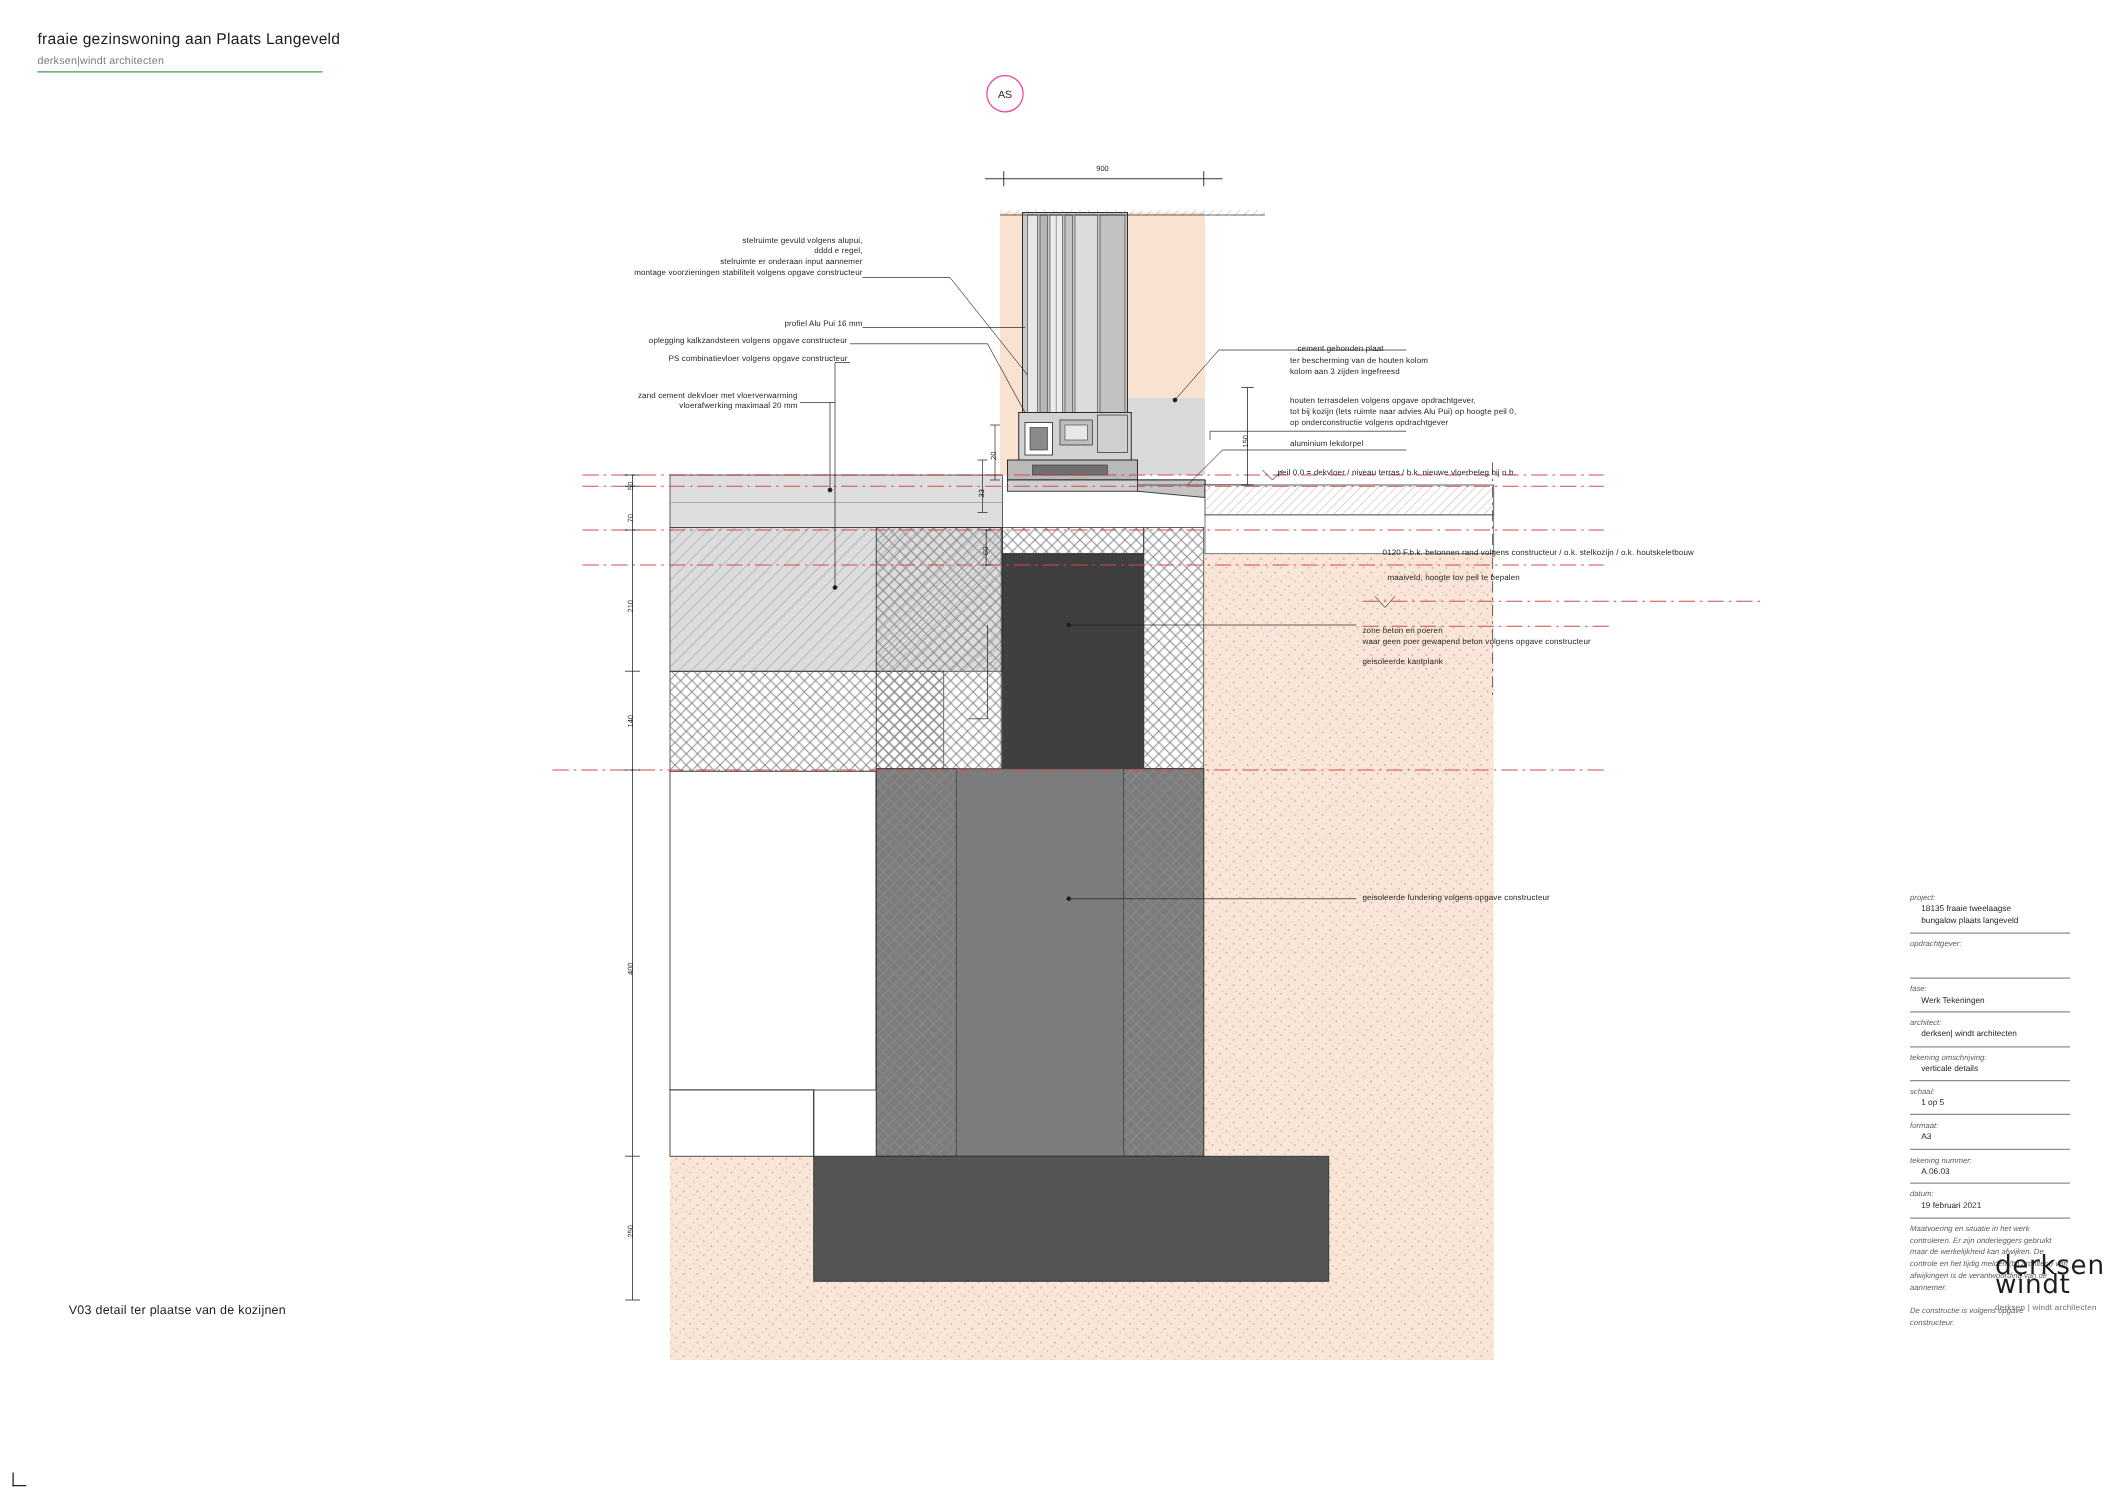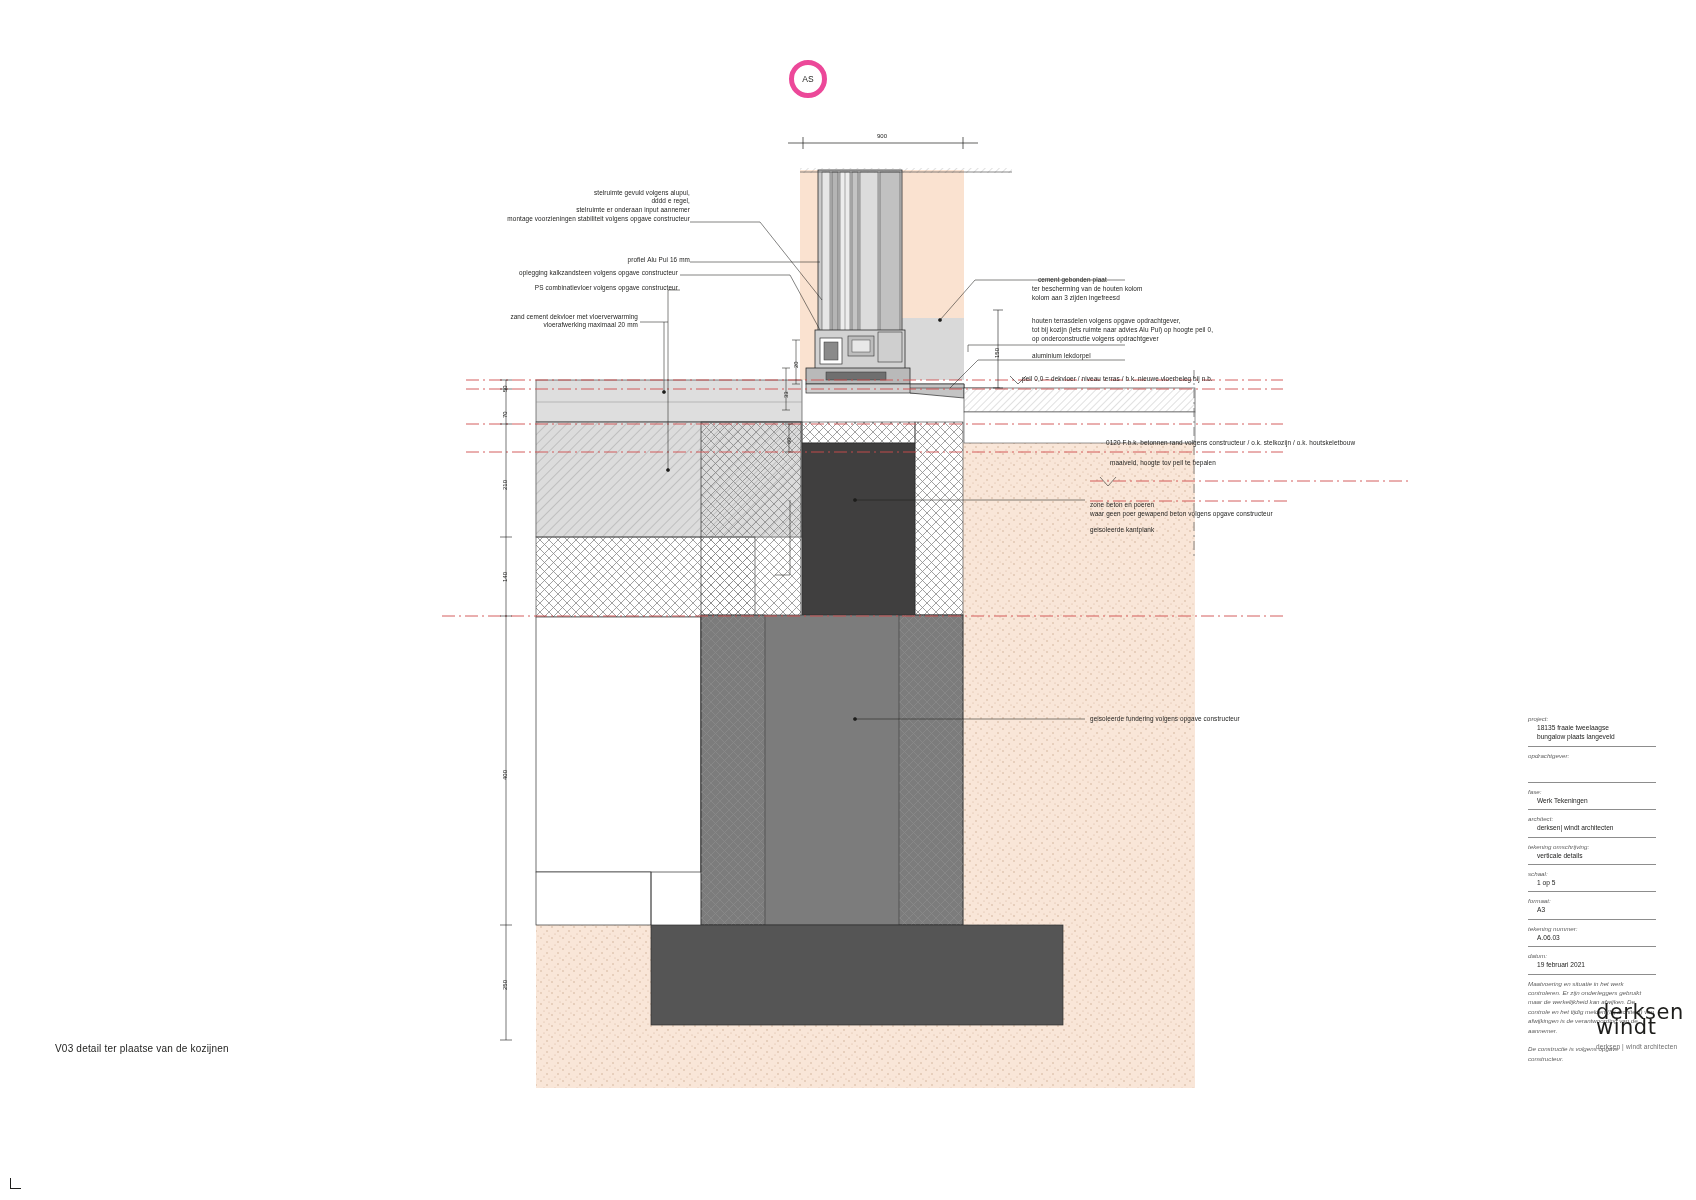--- a/index.html
+++ b/index.html
@@ -9,21 +9,21 @@
   .page{position:absolute;inset:0;background:#fff;}
 
   
   .hdr{position:absolute;left:30px;top:24px;width:260px;}
   .hdr .t1{font-size:12.5px;letter-spacing:.2px;color:#1d1d1b;}
   .hdr .t2{font-size:8.5px;color:#7b7b7b;margin-top:5px;letter-spacing:.2px;}
   .hdr .rule{margin-top:4px;height:1px;background:#3f9e4d;width:228px;}
 
   
   .as-bubble{position:absolute;left:789px;top:60px;width:28px;height:28px;
-     border:5px solid #ec4899;border-radius:50%;display:flex;align-items:center;
+     border:1px solid #ec4899;border-radius:50%;display:flex;align-items:center;
      justify-content:center;font-size:8.5px;color:#1d1d1b;}
 
   
   .caption{position:absolute;left:55px;top:1043px;font-size:10px;color:#1d1d1b;letter-spacing:.2px;}
 
   
   .draw{position:absolute;left:0;top:0;width:1696px;height:1200px;}
   svg{position:absolute;left:0;top:0;}
 
   
@@ -52,20 +52,25 @@
 
   
   .corner{position:absolute;left:10px;top:1178px;width:10px;height:10px;
      border-left:1px solid #1d1d1b;border-bottom:1px solid #1d1d1b;}
 </style>
 </head>
 <body>
 
 <div class="page">
 
+  <div class="hdr">
+    <div class="t1">fraaie gezinswoning aan Plaats Langeveld</div>
+    <div class="t2">derksen|windt architecten</div>
+    <div class="rule"></div>
+  </div>
 
   <div class="as-bubble">
     <span>AS</span>
   </div>
 
   <div class="draw">
   <svg width="1696" height="1200">
     <defs>
       <pattern id="p-diag" width="7" height="7" patternTransform="rotate(45)" patternUnits="userSpaceOnUse">
         <line x1="0" y1="0" x2="0" y2="7" stroke="#7f7f7f" stroke-width="0.7"></line>

